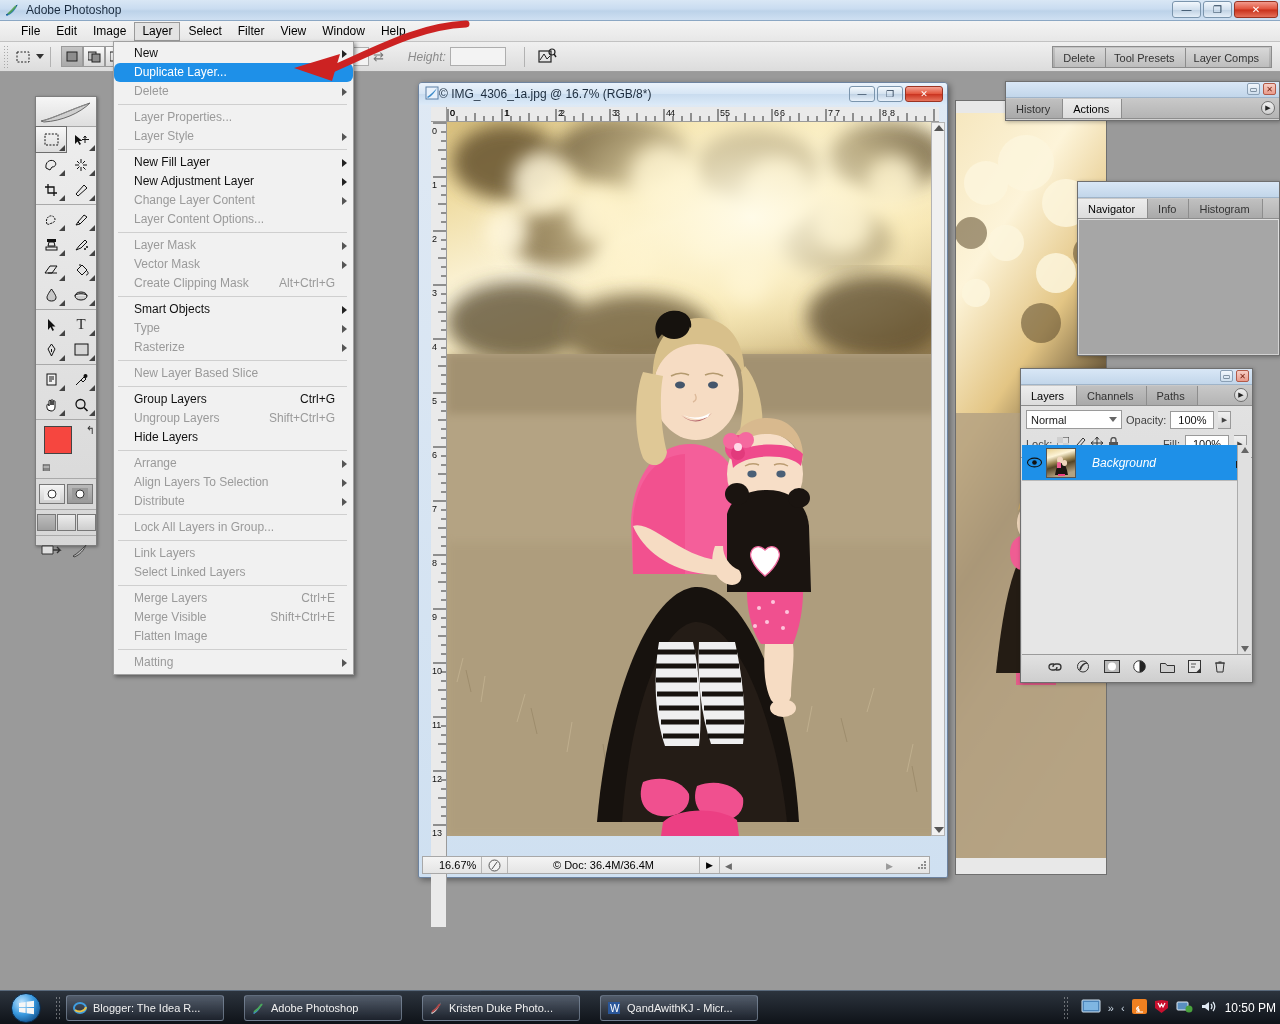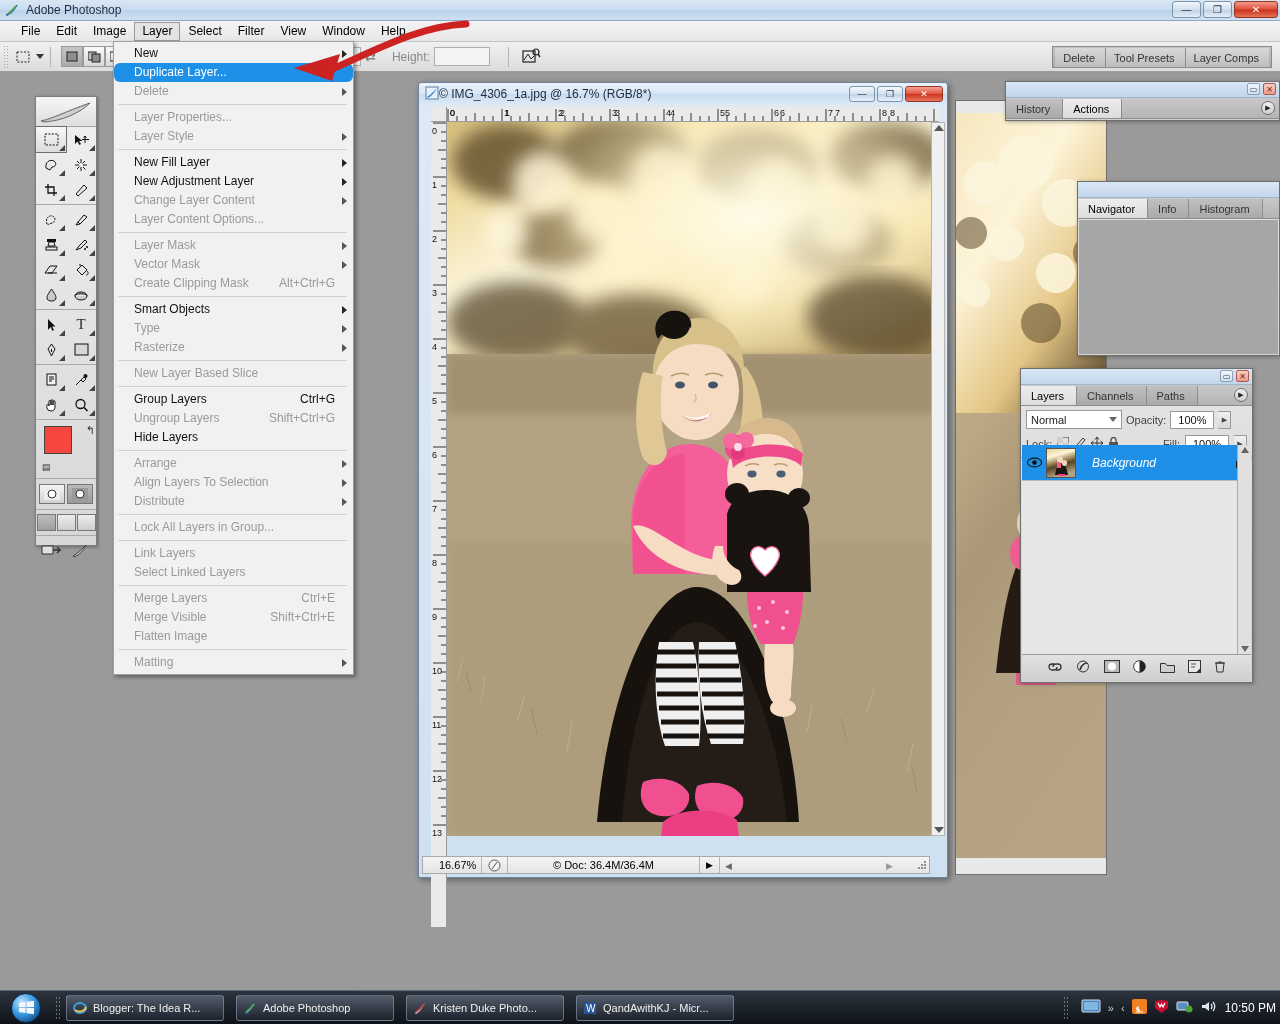--- a/index.html
+++ b/index.html
@@ -88,21 +88,21 @@
   .tri-down {
     width: 0; height: 0; border-left: 4px solid transparent; border-right: 4px solid transparent;
     border-top: 5px solid #333; margin-left: 3px;
   }
   .sel-modes { display: flex; gap: 0px; margin-left: 4px; }
   .sel-mode {
     width: 22px; height: 21px; border: 1px solid #9a9a9a; background: linear-gradient(#fafafa,#d8d8d8);
     display: flex; align-items: center; justify-content: center;
   }
   .sel-mode.on { background: linear-gradient(#c6c6c6,#a9a9a9); }
-  .opt-label { font-size: 12px; color: #8a8a8a; margin: 0 4px 0 12px; }
+  .opt-label { font-size: 12px; color: #8a8a8a; margin: 0 4px 0 20px; font-style: italic; }
   .opt-field {
     width: 56px; height: 19px; border: 1px solid #aeaeae; background: #f3f3f3;
   }
   .opt-combo {
     width: 115px; height: 20px; border: 1px solid #9a9a9a; background: #fff;
     display: flex; align-items: center; padding-left: 4px; font-size: 12px; color: #666;
     position: relative;
   }
   .opt-combo .arrow {
     position: absolute; right: 5px; top: 7px;
@@ -365,21 +365,21 @@
     border: 1px solid #0c2c4c;
     display: flex; align-items: center; justify-content: center;
   }
   .dotgrip {
     width: 6px; height: 24px; margin: 0 5px;
     background-image: radial-gradient(rgba(255,255,255,.35) 40%, transparent 41%);
     background-size: 3px 4px;
   }
   .tbtn {
     height: 26px; min-width: 158px; max-width: 158px;
-    margin-right: 12px; padding: 0 6px;
+    margin-right: 20px; padding: 0 6px;
     background: linear-gradient(to bottom, rgba(90,100,115,.85), rgba(30,36,46,.9));
     border: 1px solid rgba(140,155,175,.6); border-radius: 3px;
     display: flex; align-items: center; gap: 6px;
     color: #f0f0f0; font-size: 11px; overflow: hidden; white-space: nowrap;
   }
   .tbicon { width: 14px; height: 14px; flex: none; display:flex;align-items:center;justify-content:center;font-size:11px; }
   .tray {
     position: absolute; right: 4px; display: flex; align-items: center; gap: 7px;
     color: #e8e8e8; font-size: 12px;
   }

